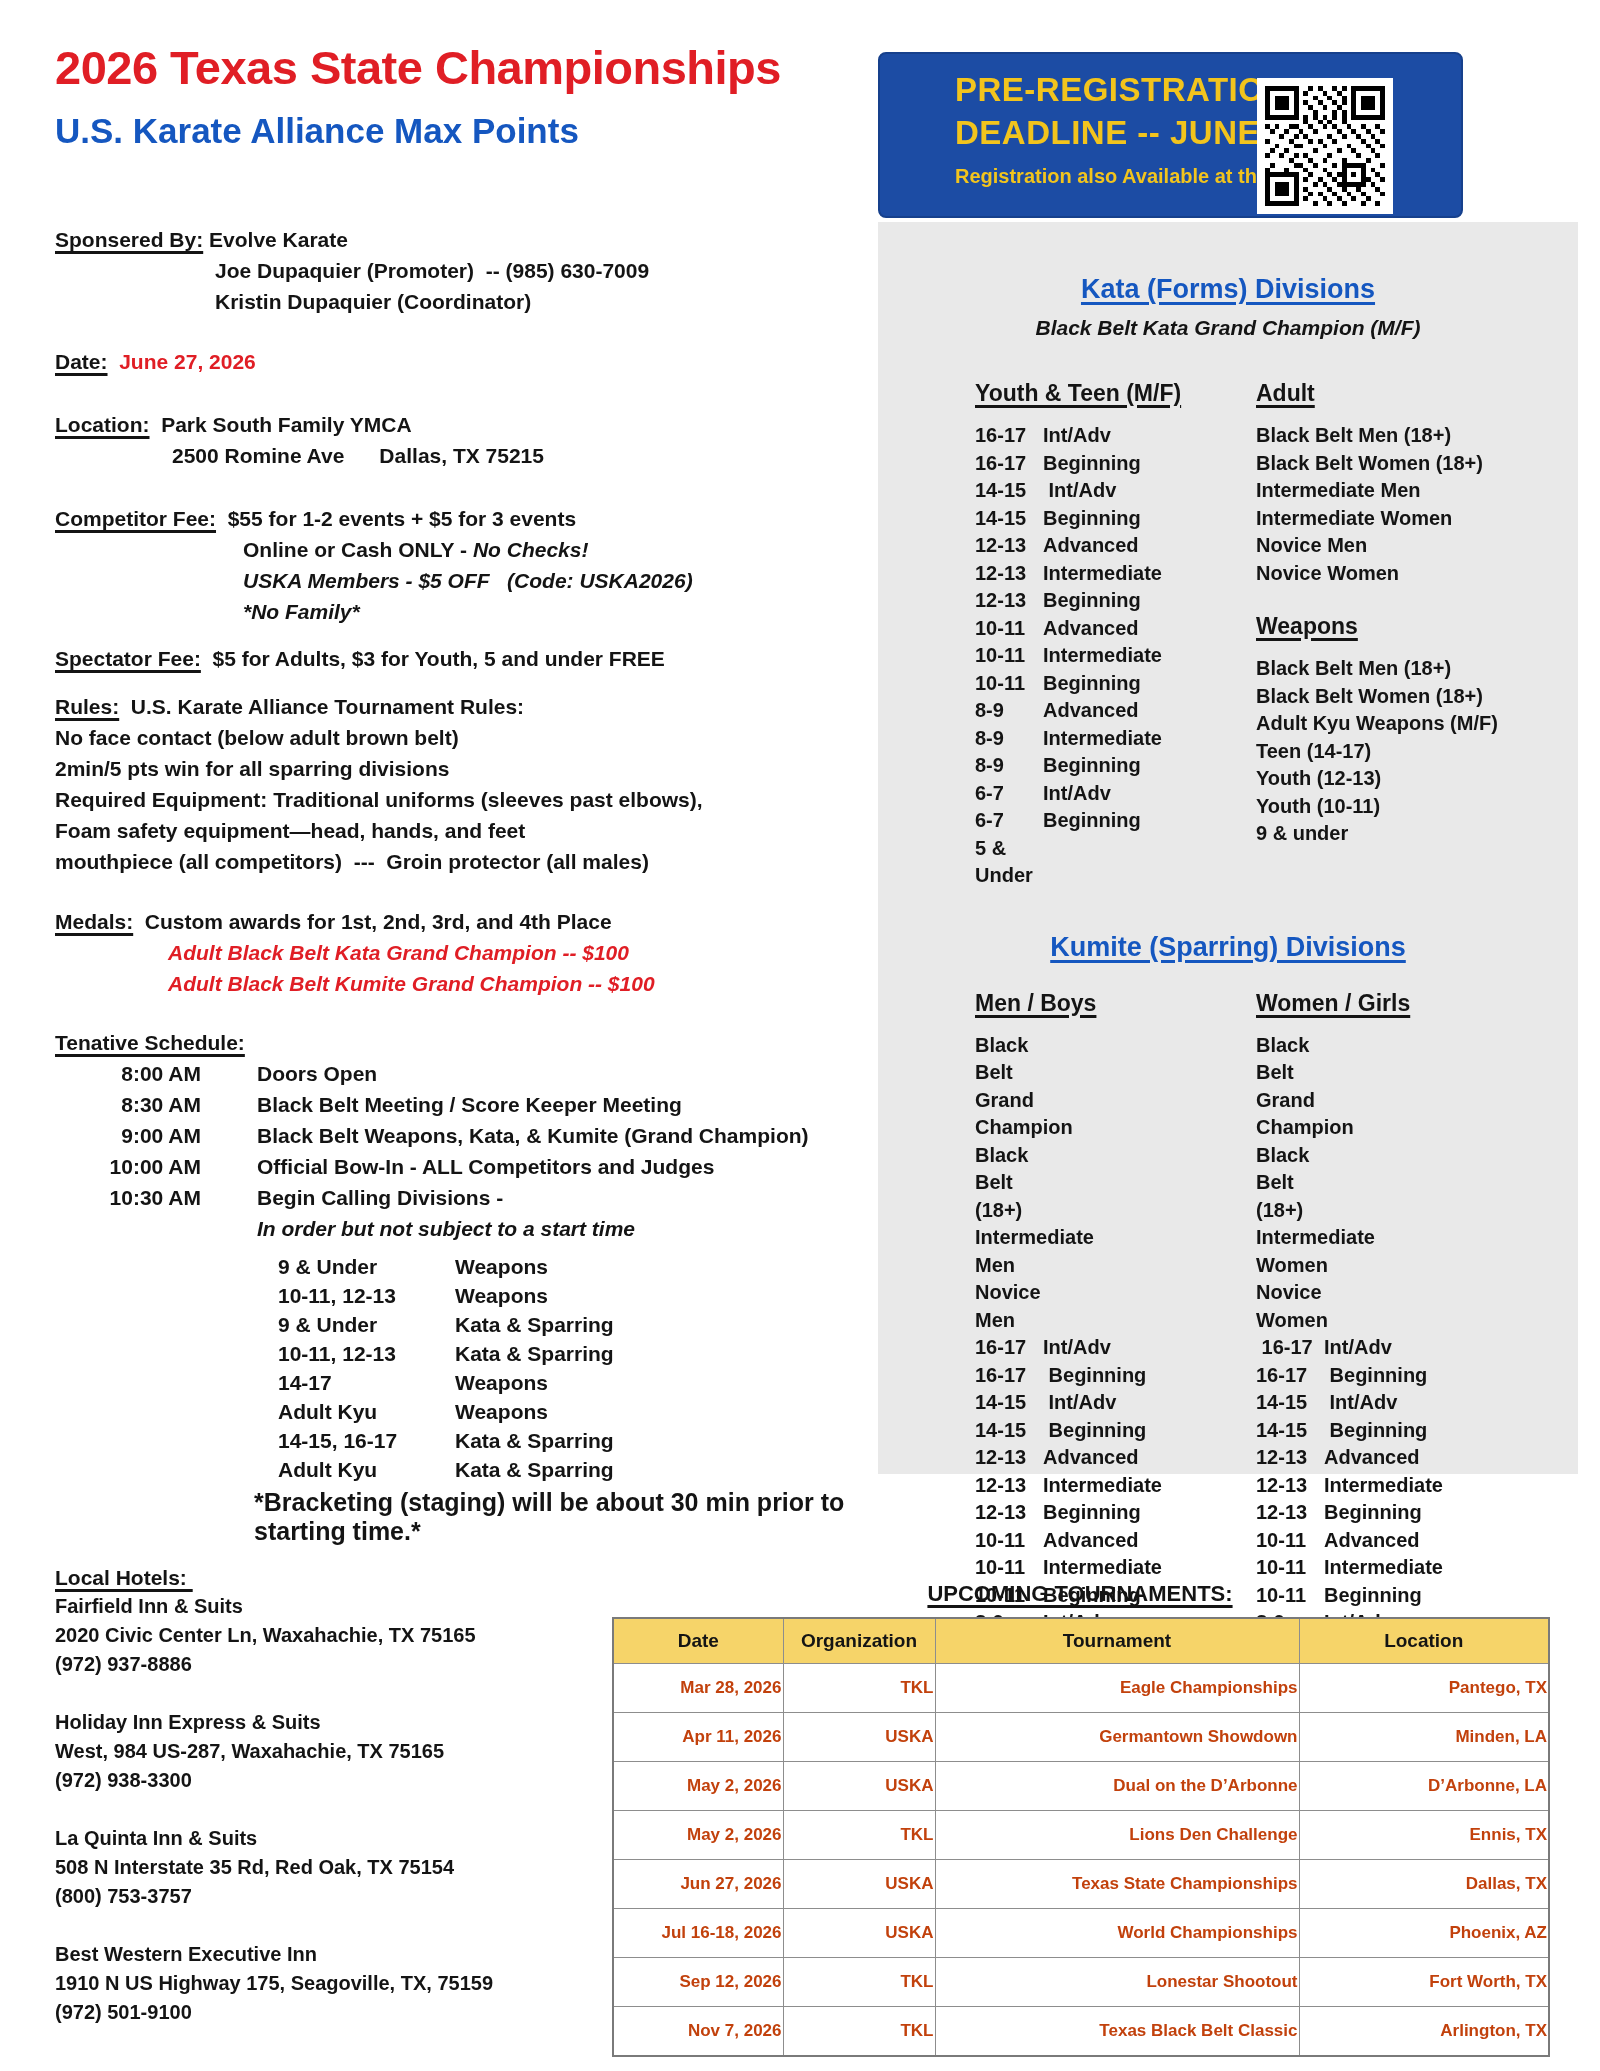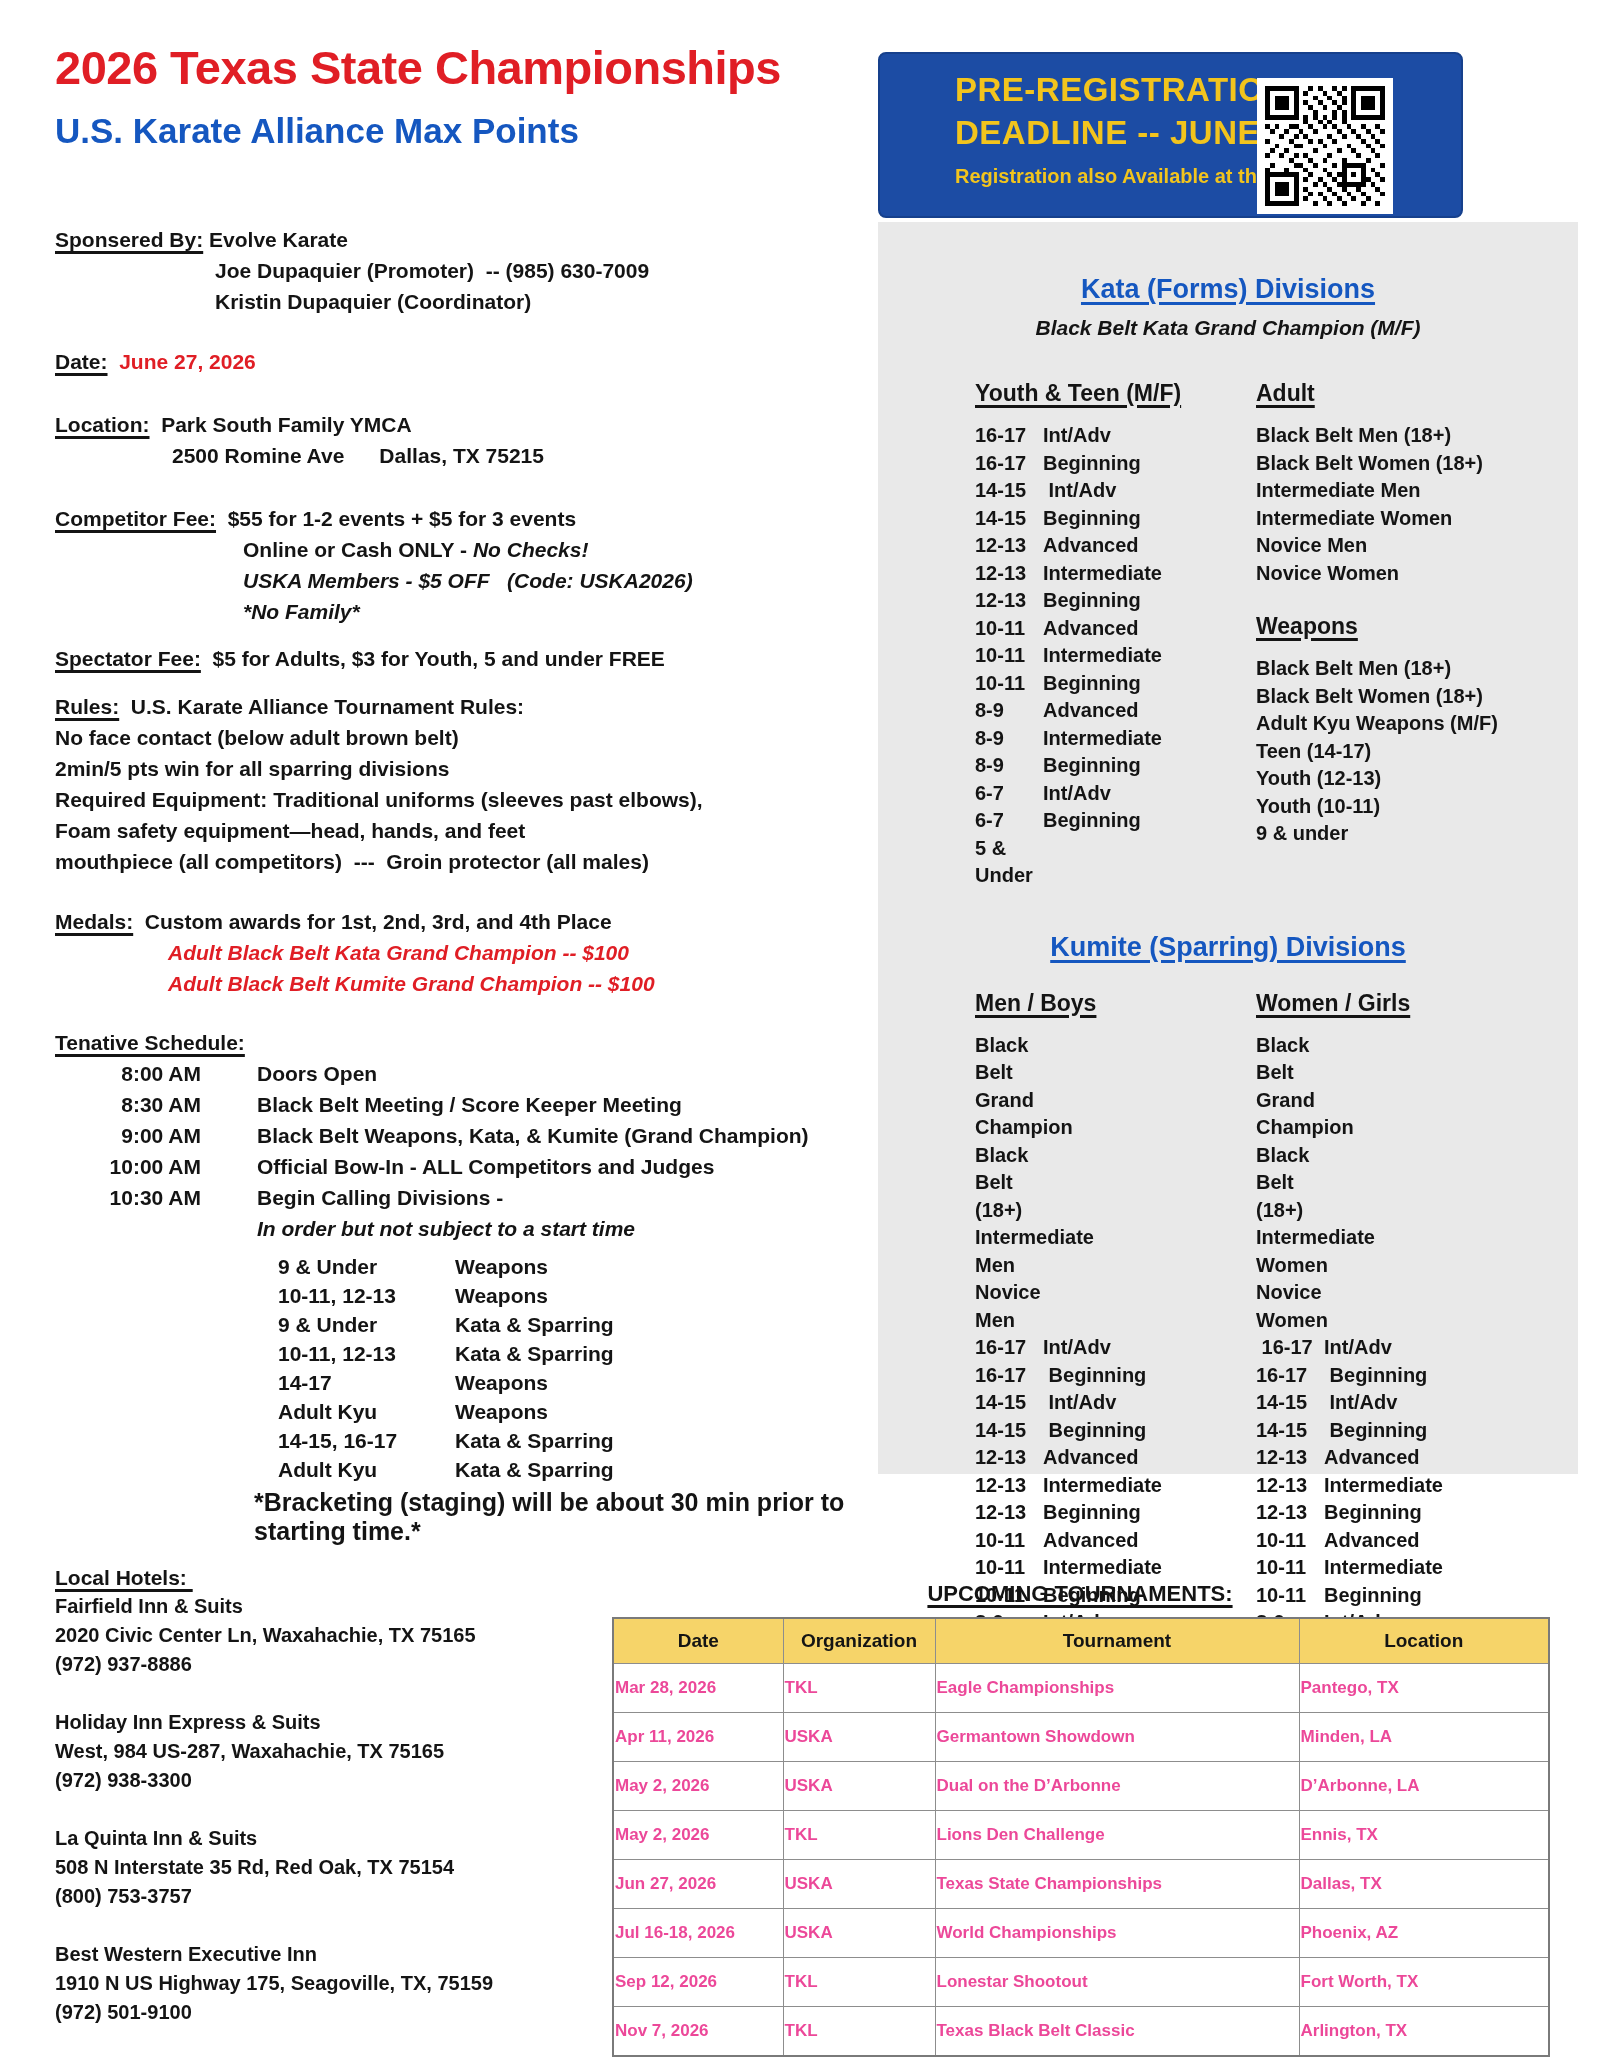--- a/index.html
+++ b/index.html
@@ -53,21 +53,21 @@
   .col-head{font-size:23px;line-height:34px;text-decoration:underline;text-decoration-thickness:2.5px;text-underline-offset:4px;margin-bottom:12px;}
   .col-head.weapons{margin-top:22px;}
   .dl-row{display:grid;grid-template-columns:68px 1fr;line-height:27.5px;}
   .dl-row span{white-space:pre-wrap;}
   .plain-row{line-height:27.5px;}
 
   
   .tourn-title{position:absolute;left:612px;top:1580px;width:936px;text-align:center;font-size:22px;line-height:28px;text-decoration:underline;text-decoration-thickness:2.5px;text-underline-offset:4px;}
   .tourn-table{position:absolute;left:612px;top:1617px;width:936px;border-collapse:collapse;table-layout:fixed;border:2px solid #7a7a7a;font-weight:bold;}
   .tourn-table th{background:#F6D469;font-size:19px;height:42px;border:1px solid #8d8d8d;}
-  .tourn-table td{font-size:17px;height:46px;text-align:left;border:1px solid #8d8d8d;background:#fff;color:#ec4899;}
+  .tourn-table td{font-size:17px;height:46px;text-align:right;border:1px solid #8d8d8d;background:#fff;color:#c2410c;}
   .cw-date{width:170px;}.cw-org{width:152px;}.cw-tourn{width:364px;}.cw-loc{width:250px;}
 </style>
 </head>
 <body>
 
 <div class="page">
 
   <div class="left-col">
     <div class="title t">2026 Texas State Championships</div>
     <div class="subtitle t">U.S. Karate Alliance Max Points</div>

